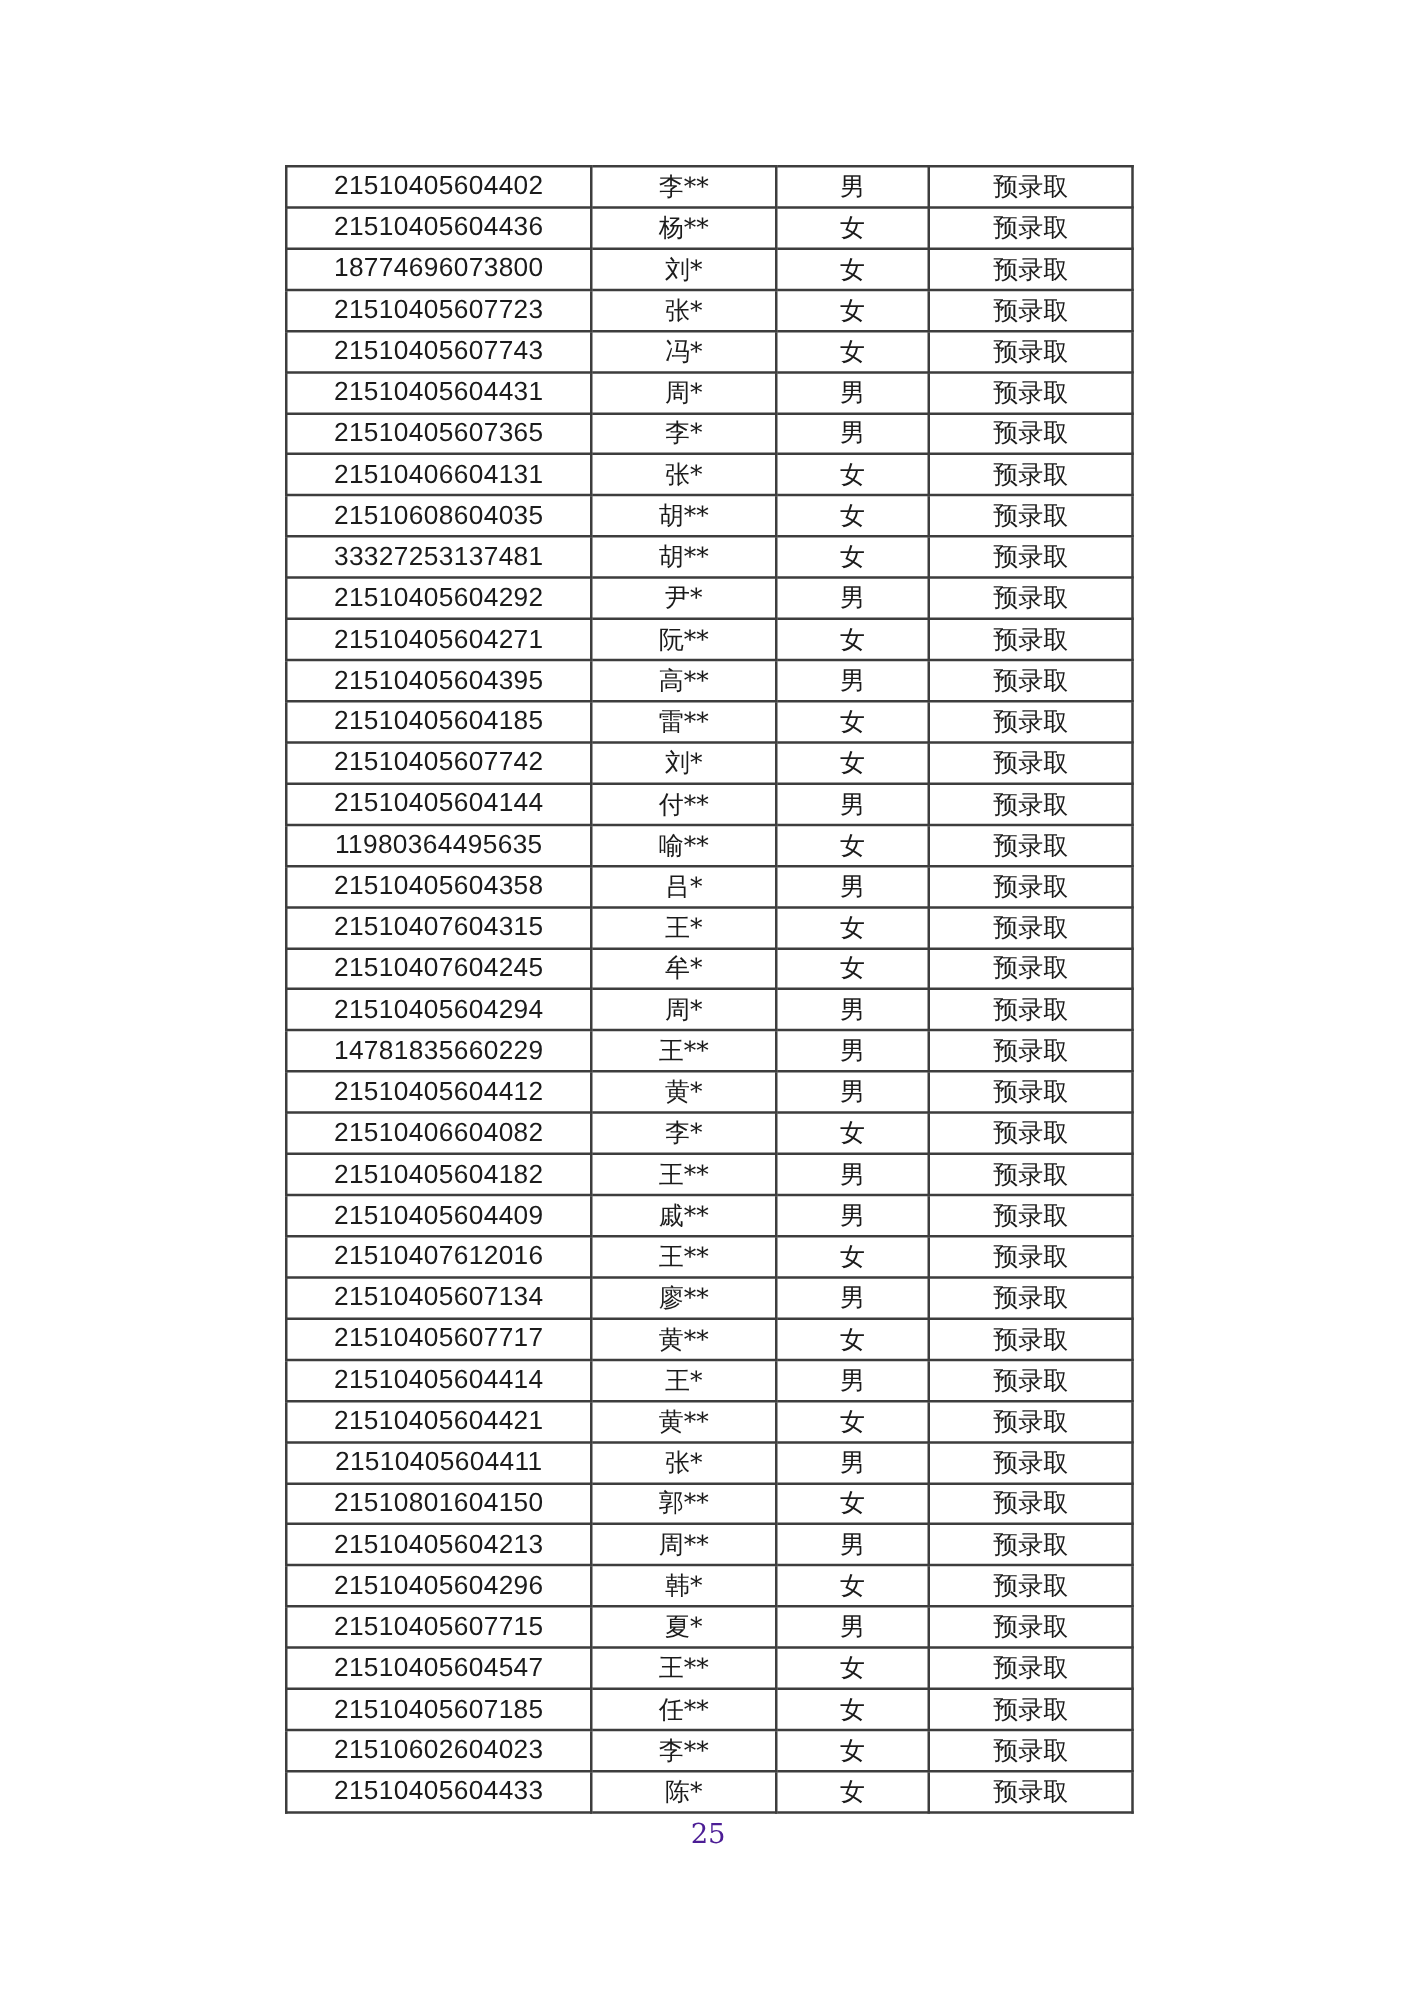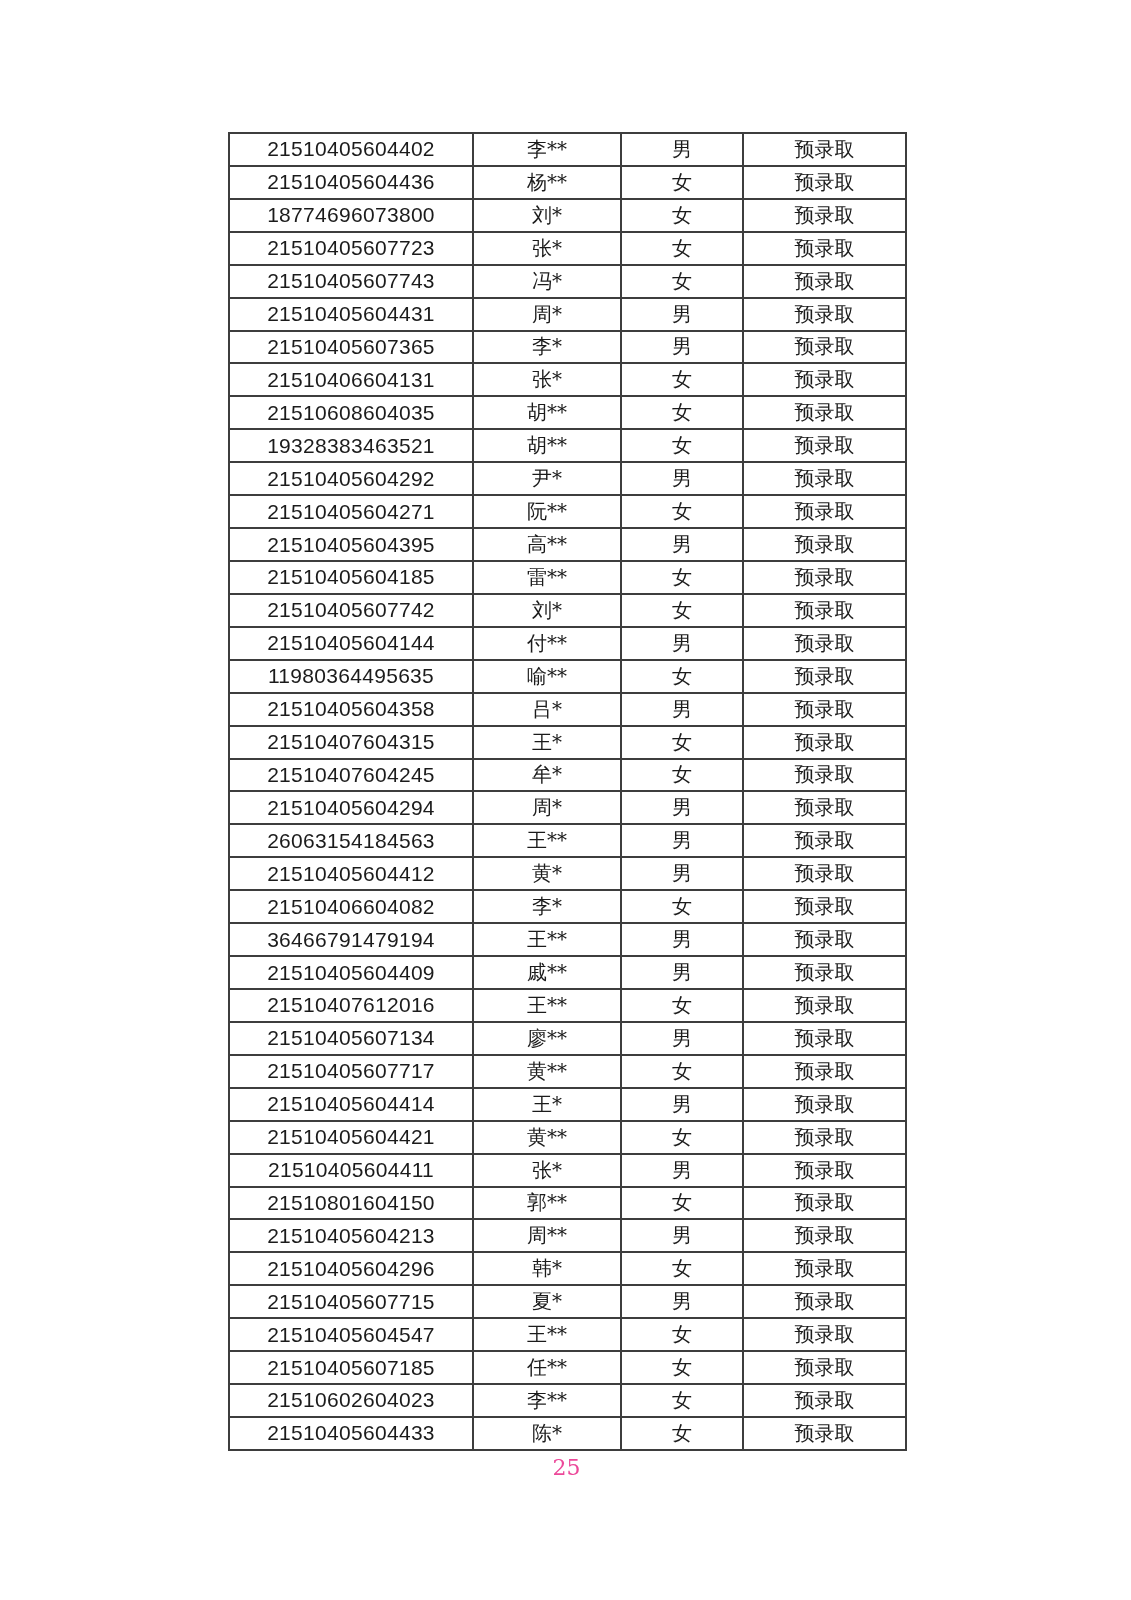--- a/index.html
+++ b/index.html
@@ -45,21 +45,21 @@
     font-size: 21px;
     letter-spacing: 0.3px;
   }
   .pagenum {
     position: absolute;
     top: 1455px;
     left: 228px;
     width: 677px;
     text-align: center;
     font-size: 22px;
-    color: #ec4899;
+    color: #4c1d95;
     font-family: "DejaVu Serif", serif;
   }
 </style>
 </head>
 <body>
 
 <div class="page">
 
   <table class="roster">
     <colgroup>
@@ -117,21 +117,21 @@
           <td>女</td>
           <td>预录取</td>
         </tr>
         <tr>
           <td class="num">21510608604035</td>
           <td>胡**</td>
           <td>女</td>
           <td>预录取</td>
         </tr>
         <tr>
-          <td class="num">19328383463521</td>
+          <td class="num">33327253137481</td>
           <td>胡**</td>
           <td>女</td>
           <td>预录取</td>
         </tr>
         <tr>
           <td class="num">21510405604292</td>
           <td>尹*</td>
           <td>男</td>
           <td>预录取</td>
         </tr>
@@ -189,39 +189,39 @@
           <td>女</td>
           <td>预录取</td>
         </tr>
         <tr>
           <td class="num">21510405604294</td>
           <td>周*</td>
           <td>男</td>
           <td>预录取</td>
         </tr>
         <tr>
-          <td class="num">26063154184563</td>
+          <td class="num">14781835660229</td>
           <td>王**</td>
           <td>男</td>
           <td>预录取</td>
         </tr>
         <tr>
           <td class="num">21510405604412</td>
           <td>黄*</td>
           <td>男</td>
           <td>预录取</td>
         </tr>
         <tr>
           <td class="num">21510406604082</td>
           <td>李*</td>
           <td>女</td>
           <td>预录取</td>
         </tr>
         <tr>
-          <td class="num">36466791479194</td>
+          <td class="num">21510405604182</td>
           <td>王**</td>
           <td>男</td>
           <td>预录取</td>
         </tr>
         <tr>
           <td class="num">21510405604409</td>
           <td>戚**</td>
           <td>男</td>
           <td>预录取</td>
         </tr>

